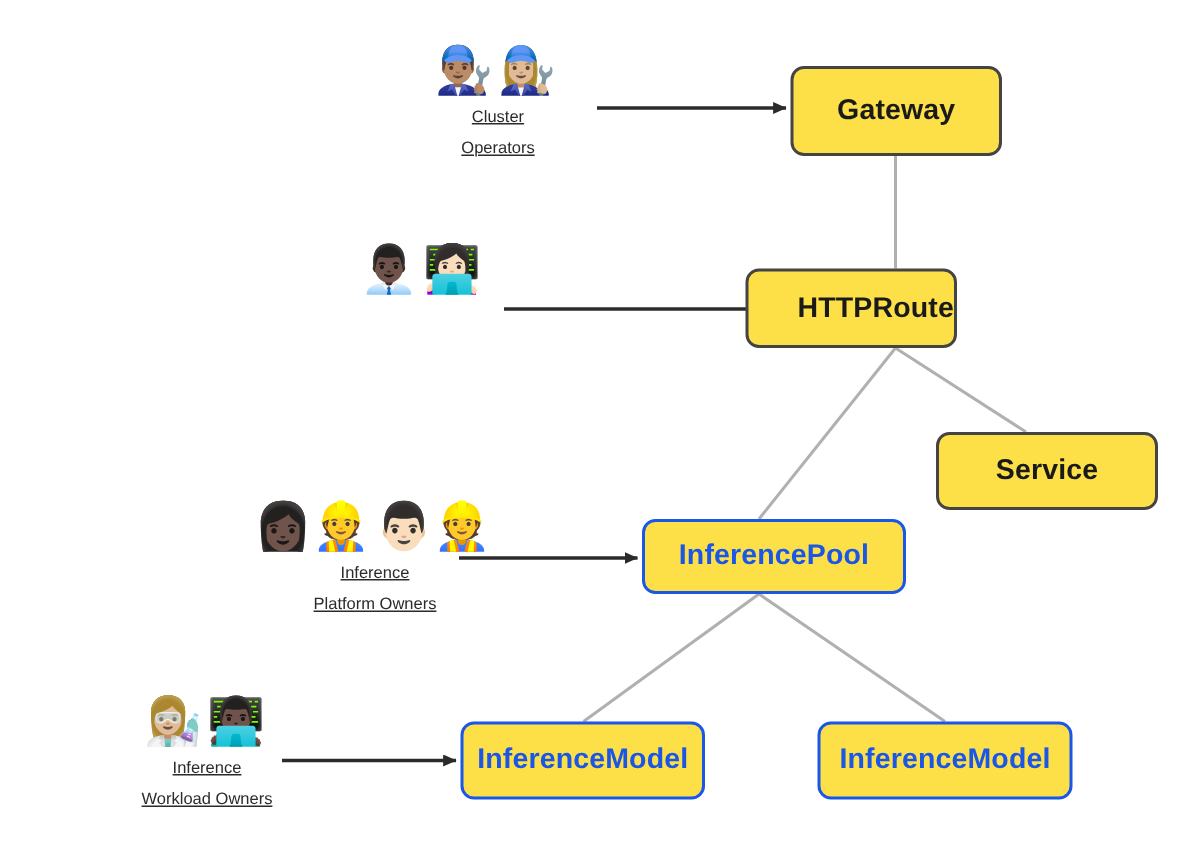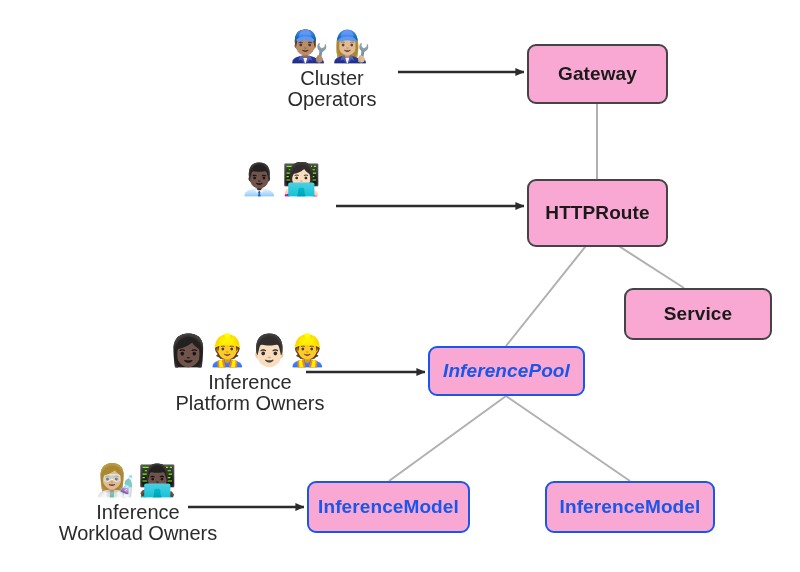--- a/index.html
+++ b/index.html
@@ -23,21 +23,21 @@
     top: 0;
     width: 800px;
     height: 572px;
   }
   .node {
     position: absolute;
     box-sizing: border-box;
     display: flex;
     align-items: center;
     justify-content: center;
-    background: #f9a8d4;
+    background: #fde047;
     border-radius: 9px;
     font-weight: bold;
     letter-spacing: 0.1px;
     white-space: nowrap;
   }
   .node-plain {
     border: 2px solid #444444;
     color: #1a1a1a;
     font-size: 19px;
   }
@@ -54,25 +54,26 @@
     align-items: center;
     text-align: center;
   }
   .persona-emoji {
     font-size: 31px;
     line-height: 38px;
     letter-spacing: 3px;
     white-space: nowrap;
   }
   .persona-label {
-    font-size: 20px;
+    font-size: 11px;
     line-height: 21px;
     color: #2b2b2b;
     white-space: pre-line;
     margin-top: 2px;
+    text-decoration: underline;
   }
 </style>
 </head>
 <body>
 
 <div id="canvas">
 
   <svg id="wires" viewBox="0 0 800 572" xmlns="http://www.w3.org/2000/svg">
     <defs>
       <marker id="arrowhead" markerWidth="9" markerHeight="8" refX="8.6" refY="4" orient="auto" markerUnits="userSpaceOnUse">
@@ -91,27 +92,27 @@
         <line x1="336" y1="206" x2="524" y2="206" stroke="#2b2b2b" stroke-width="2.4" marker-end="url(#arrowhead)"></line>
         <line x1="306" y1="372" x2="425" y2="372" stroke="#2b2b2b" stroke-width="2.4" marker-end="url(#arrowhead)"></line>
         <line x1="188" y1="507" x2="304" y2="507" stroke="#2b2b2b" stroke-width="2.4" marker-end="url(#arrowhead)"></line>
       </g>
   </svg>
 
   <div id="nodes-layer">
       <div class="node node-plain" style="left: 527px; top: 44px; width: 141px; height: 60px;">
         <span>Gateway</span>
       </div>
-      <div class="node node-plain" style="left: 527px; top: 179px; width: 141px; height: 68px;">
+      <div class="node node-plain" style="left: 497px; top: 179px; width: 141px; height: 53px; justify-content: flex-end;">
         <span>HTTPRoute</span>
       </div>
       <div class="node node-plain" style="left: 624px; top: 288px; width: 148px; height: 52px;">
         <span>Service</span>
       </div>
-      <div class="node node-accent" style="left: 428px; top: 346px; width: 157px; height: 50px; font-style: italic;">
+      <div class="node node-accent" style="left: 428px; top: 346px; width: 176px; height: 50px;">
         <span>InferencePool</span>
       </div>
       <div class="node node-accent" style="left: 307px; top: 481px; width: 163px; height: 52px;">
         <span>InferenceModel</span>
       </div>
       <div class="node node-accent" style="left: 545px; top: 481px; width: 170px; height: 52px;">
         <span>InferenceModel</span>
       </div>
     </div>
   <div id="personas-layer">

